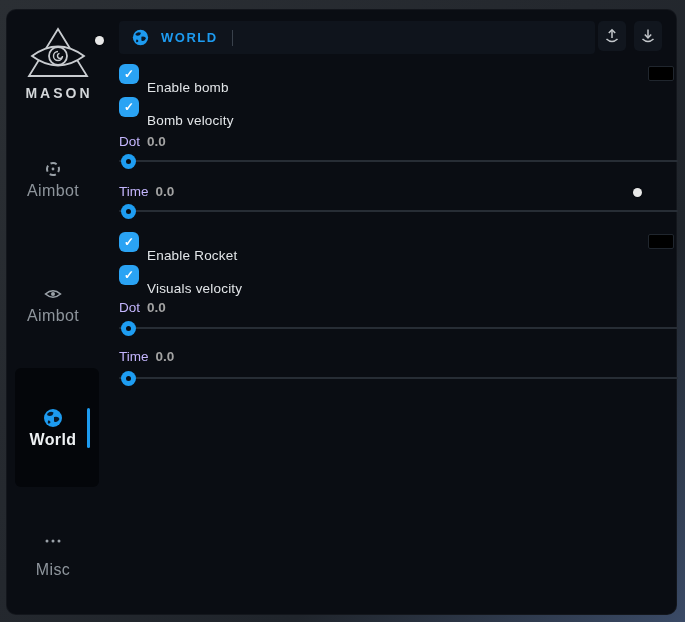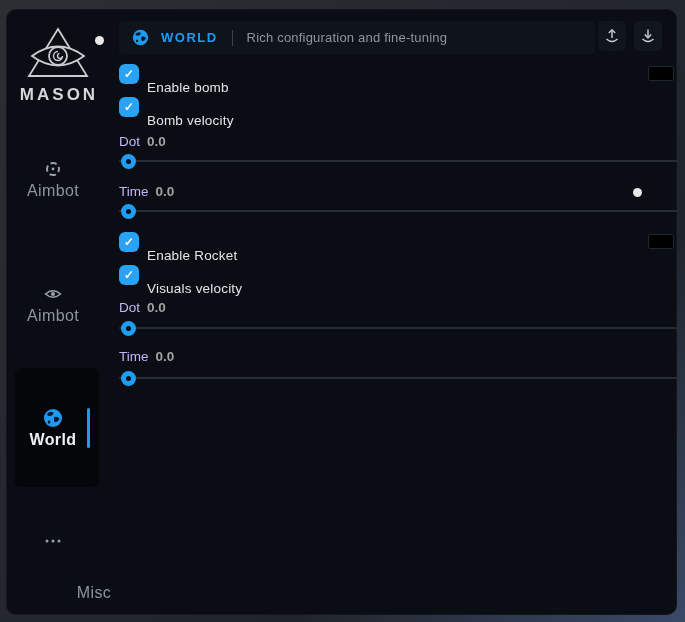--- a/index.html
+++ b/index.html
@@ -14,21 +14,21 @@
     position:absolute; left:6px; top:9px; width:671px; height:606px;
     background:#0a0d13; border-radius:10px;
     border:1px solid rgba(255,255,255,0.04);
   }
   .abs { position:absolute; }
 
   
   .brand-logo { left:17px; top:16px; width:68px; height:56px; }
   .brand-name {
     left:0; top:75px; width:104px; text-align:center;
-    color:#d4d7da; font-size:17px; font-weight:bold; letter-spacing:3px;
+    color:#d4d7da; font-size:14px; font-weight:bold; letter-spacing:3px;
   }
   .nav-label {
     left:0; width:92px; text-align:center;
     color:#8e959c; font-size:16px; letter-spacing:0.4px;
   }
   .nav-icon { width:18px; height:18px; }
   .nav-item-hit { left:8px; width:84px; height:60px; cursor:pointer; }
   .world-box {
     left:8px; top:358px; width:84px; height:119px;
     background:#04060a; border-radius:6px; cursor:pointer;
@@ -122,32 +122,31 @@
   </svg>
   <div class="abs nav-label selected" style="top:421px;">World</div>
   <div class="abs world-bar"></div>
 
   <div class="abs nav-item-hit" style="top:520px;"></div>
   <svg class="abs" style="left:37px; top:527px; width:18px; height:8px;" viewBox="0 0 18 8">
     <circle cx="3" cy="4" r="1.5" fill="#9aa1a8"></circle>
     <circle cx="9" cy="4" r="1.5" fill="#9aa1a8"></circle>
     <circle cx="15" cy="4" r="1.5" fill="#9aa1a8"></circle>
   </svg>
-  <div class="abs nav-label" style="top:574px;margin-left:41px;">Misc</div>
+  <div class="abs nav-label" style="top:551px;">Misc</div>
 
   <div class="abs header-bar">
     <svg style="width:17px; height:17px;" viewBox="0 0 20 20">
       <circle cx="10" cy="10" r="9" fill="#1d9bf0"></circle>
       <path d="M4 6 Q7 2.5 10.5 4.5 Q10 8 6.5 8 Q4 8 4 6 Z" fill="#0a1a2a"></path>
       <path d="M11 9 Q15.5 8 16.5 11 Q14.5 15.5 11 13.5 Z" fill="#0a1a2a"></path>
       <path d="M5 12.5 Q7.5 12 7.5 14.5 Q6 16.5 4.8 15 Z" fill="#0a1a2a"></path>
     </svg>
     <span class="header-title">WORLD</span>
     <span class="header-divider"></span>
-    <span class="header-subtitle">Rich configuration and fine-tuning</span>
   </div>
 
   <div class="abs icon-btn" style="left:591px;">
     <svg width="16" height="16" viewBox="0 0 16 16" fill="none">
       <path d="M8 2 L8 10" stroke="#c3c7cb" stroke-width="1.5"></path>
       <path d="M4.8 5 L8 1.8 L11.2 5" stroke="#c3c7cb" stroke-width="1.5" fill="none"></path>
       <path d="M2.5 11 Q8 16 13.5 11" stroke="#c3c7cb" stroke-width="1.5" fill="none"></path>
     </svg>
   </div>
   <div class="abs icon-btn" style="left:627px;">

